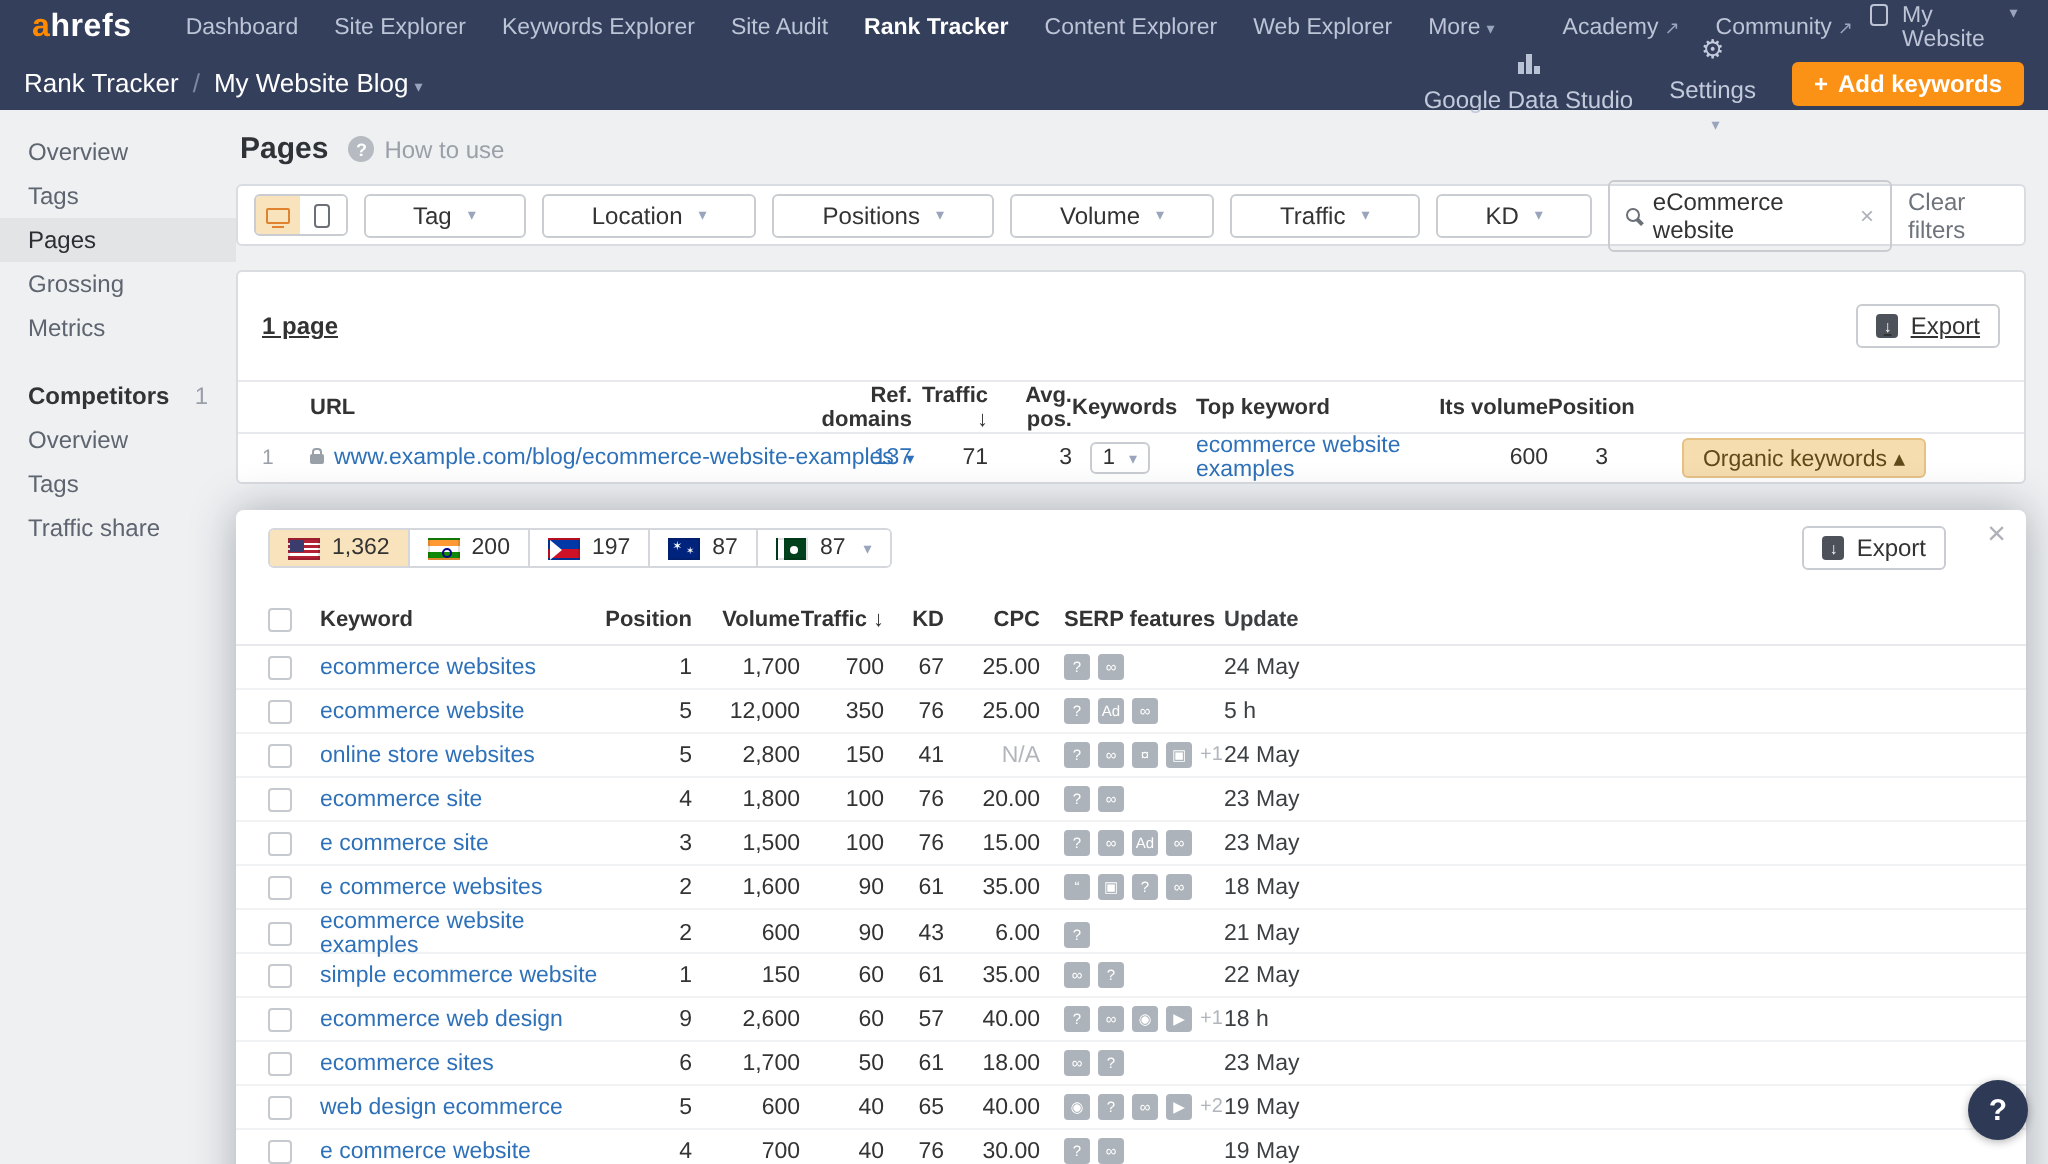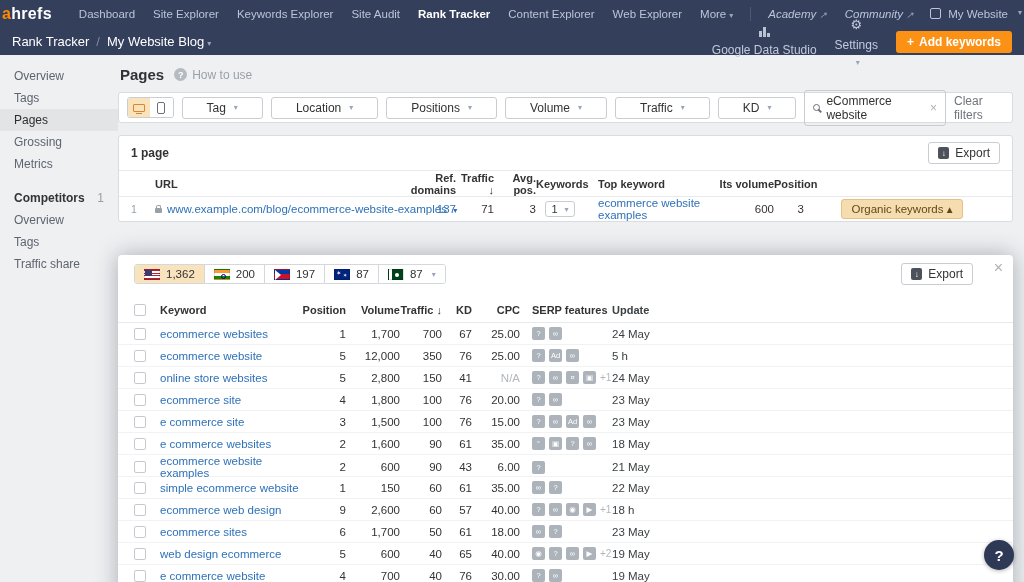--- a/index.html
+++ b/index.html
@@ -1,21 +1,21 @@
 <!DOCTYPE html>
 <html><head>
 <meta charset="utf-8">
 <style>
   * { margin:0; padding:0; box-sizing:border-box; }
   html,body { width:1024px; height:582px; overflow:hidden; background:#eef0f2;
     font-family:"Liberation Sans", sans-serif; color:#333; }
 
   
   .hdr { background:#343f5c; }
-  .topbar { height:28px; display:flex; align-items:center; padding:0 2px; }
+  .topbar { height:28px; display:flex; align-items:center; padding:0 16px; }
   .logo { font-size:16px; font-weight:bold; color:#fff; letter-spacing:.3px; margin-right:18px; }
   .logo .logo-a { color:#ff8a00; }
   .nav-item { color:#bcc4d6; font-size:11.5px; margin:0 9px; cursor:pointer; white-space:nowrap; }
   .nav-item.active { color:#fff; font-weight:bold; }
   .nav-divider { width:1px; height:14px; background:#4c5878; margin:0 8px; }
   .ext { font-size:9px; margin-left:3px; color:#9aa5bd; }
   .top-right { margin-left:auto; display:flex; align-items:flex-start; gap:7px; color:#bcc4d6; font-size:11.5px; }
   .ws-icon { width:11px; height:11px; border:1.5px solid #bcc4d6; border-radius:2px; display:inline-block; }
   .caret { font-size:8px; color:#9aa5bd; margin-left:3px; }
 
@@ -61,21 +61,21 @@
      gap:6px; padding:3px 8px; width:168px; }
   .mag { width:7px; height:7px; border:1.5px solid #6b7078; border-radius:50%; position:relative; flex:0 0 auto; }
   .mag::after { content:""; position:absolute; width:4px; height:1.5px; background:#6b7078;
      transform:rotate(45deg); right:-3px; bottom:-1px; }
   .searchval { font-size:12px; color:#333; flex:1; }
   .xclear { color:#aeb2b8; font-size:12px; cursor:pointer; }
   .clear-filters { color:#6f747c; font-size:12px; cursor:pointer; }
 
   
   .pages-panel { margin-top:12px; }
-  .tbl-top { display:flex; align-items:center; padding:6px 12px; }
+  .tbl-top { display:flex; align-items:center; padding:16px 12px;text-decoration:underline; }
   .count-label { font-size:12px; font-weight:bold; }
   .btn-export { margin-left:auto; border:1px solid #c9ccd1; border-radius:3px; background:#fff;
      font-size:12px; color:#333; padding:3px 9px; display:flex; align-items:center; gap:6px; cursor:pointer; }
   .exp-ic { width:11px; height:12px; background:#4d525a; border-radius:2px; color:#fff; font-size:8px;
      display:flex; align-items:center; justify-content:center; }
   .pgrid { display:grid; grid-template-columns:24px 248px 53px 38px 42px 48px 130px 60px 30px 1fr;
      align-items:center; padding:0 12px; }
   .phead { border-top:1px solid #e7e9ec; border-bottom:1px solid #e7e9ec; height:27px; font-size:11px; font-weight:bold; }
   .prow { height:24px; font-size:11.5px; }
   .cr { text-align:right; } .cc { text-align:center; } .cl-pad { padding-left:14px; }
@@ -143,21 +143,21 @@
         <div class="nav-item">Dashboard</div>
         <div class="nav-item">Site Explorer</div>
         <div class="nav-item">Keywords Explorer</div>
         <div class="nav-item">Site Audit</div>
         <div class="nav-item active">Rank Tracker</div>
         <div class="nav-item">Content Explorer</div>
         <div class="nav-item">Web Explorer</div>
         <div class="nav-item">More<span class="caret">▾</span></div>
       </div>
     <div class="nav-divider"></div>
-    <div id="nav-secondary" style="display:flex;align-items:center;font-style:italic;">
+    <div id="nav-secondary" style="display:flex;align-items:center;">
         <div class="nav-item">Academy<span class="ext">↗</span></div>
         <div class="nav-item">Community<span class="ext">↗</span></div>
       </div>
     <div class="top-right">
       <span class="ws-icon"></span>
       <span>My Website</span>
       <span class="caret">▾</span>
     </div>
   </div>
   <div class="subbar">

